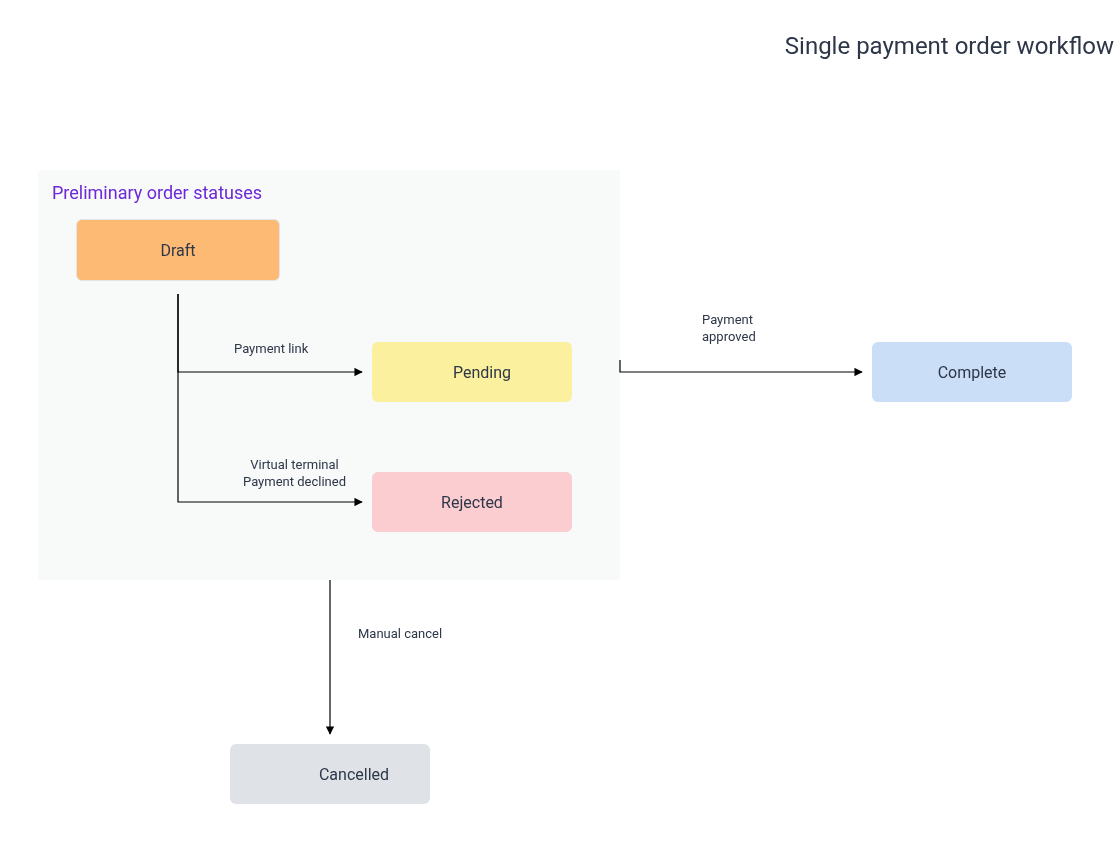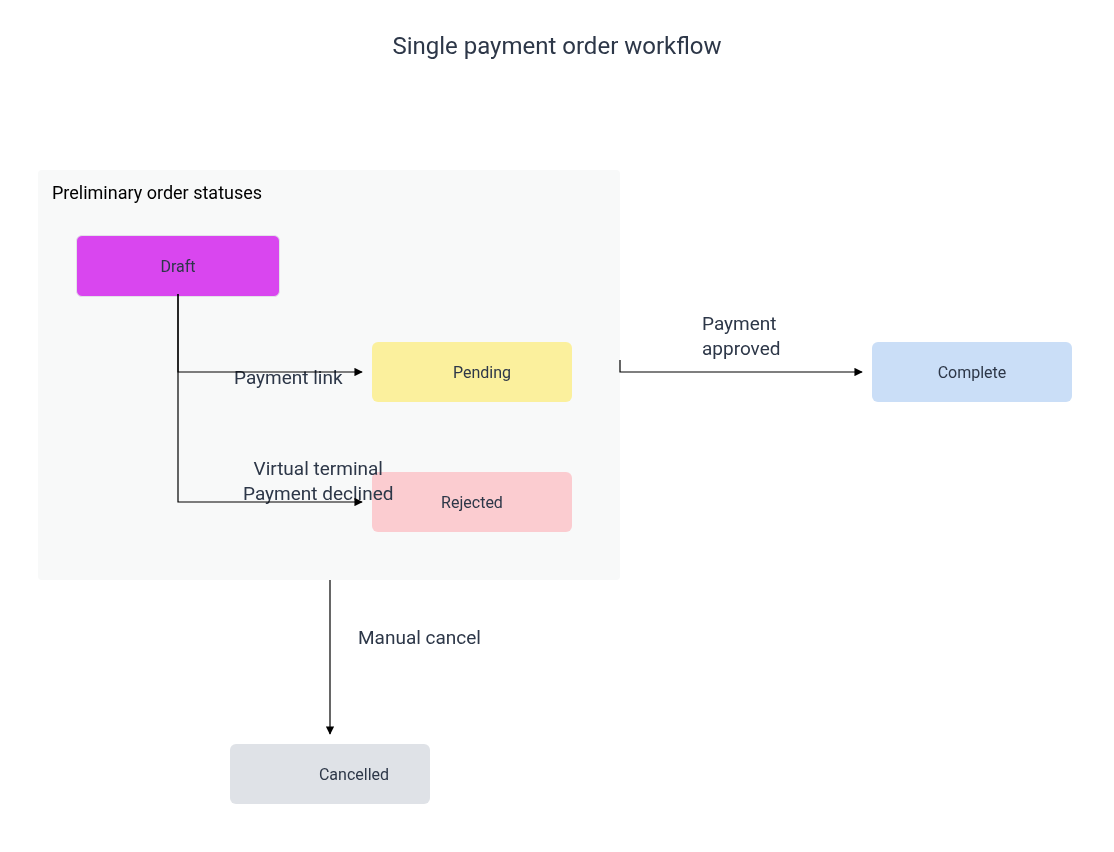--- a/index.html
+++ b/index.html
@@ -8,55 +8,55 @@
       background: #ffffff;
       width: 1114px;
       height: 852px;
       position: relative;
     }
     .title {
       position: absolute;
       top: 32px;
       left: 0;
       width: 1114px;
-      text-align: center;
+      text-align: right;
       font-size: 24px;
       font-weight: 400;
       color: #2d3748;
     }
     .group-box {
       position: absolute;
       left: 38px;
       top: 170px;
       width: 582px;
       height: 410px;
       background: #f8f9f9;
       border-radius: 4px;
     }
     .group-label {
       position: absolute;
       left: 14px;
       top: 12px;
       font-size: 18px;
-      color: #000000;
+      color: #6d28d9;
     }
     .node {
       position: absolute;
       border-radius: 6px;
       display: flex;
       align-items: center;
       justify-content: center;
       font-size: 16px;
       color: #2d3748;
       box-sizing: border-box;
     }
     .node-draft {
-      left: 76px; top: 235px;
+      left: 76px; top: 219px;
       width: 204px; height: 62px;
-      background: #d946ef;
+      background: #fdba74;
       border: 1px solid #e2e4e7;
     }
     .node-pending {
       left: 372px; top: 342px;
       width: 200px; height: 60px;
       background: #fbf09d;
       padding-left: 20px;
     }
     .node-rejected {
       left: 372px; top: 472px;
@@ -70,26 +70,26 @@
       text-align: center;
     }
     .node-cancelled {
       left: 230px; top: 744px;
       width: 200px; height: 60px;
       background: #dfe2e7;
       padding-left: 48px;
     }
     .edge-label {
       position: absolute;
-      font-size: 19px;
+      font-size: 13px;
       color: #2d3748;
       line-height: 1.3;
       white-space: nowrap;
     }
-    .label-paymentlink { left: 234px; top: 366px; }
+    .label-paymentlink { left: 234px; top: 341px; }
     .label-vt { left: 224px; top: 457px; text-align: center; margin-left: 19px; }
     .label-approved { left: 702px; top: 312px; text-align: left; }
     .label-cancel { left: 358px; top: 626px; }
     svg.connectors {
       position: absolute;
       left: 0; top: 0;
       width: 1114px; height: 852px;
       pointer-events: none;
     }
   </style>

